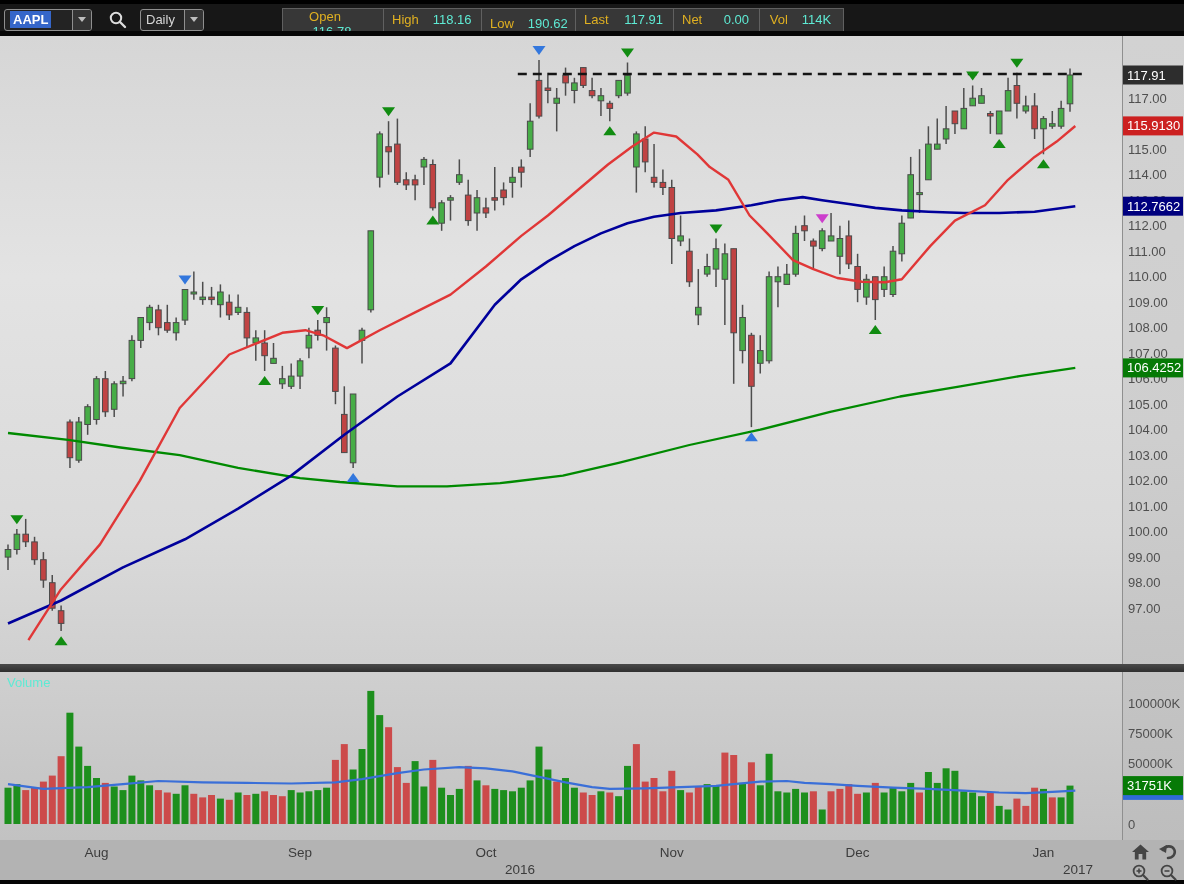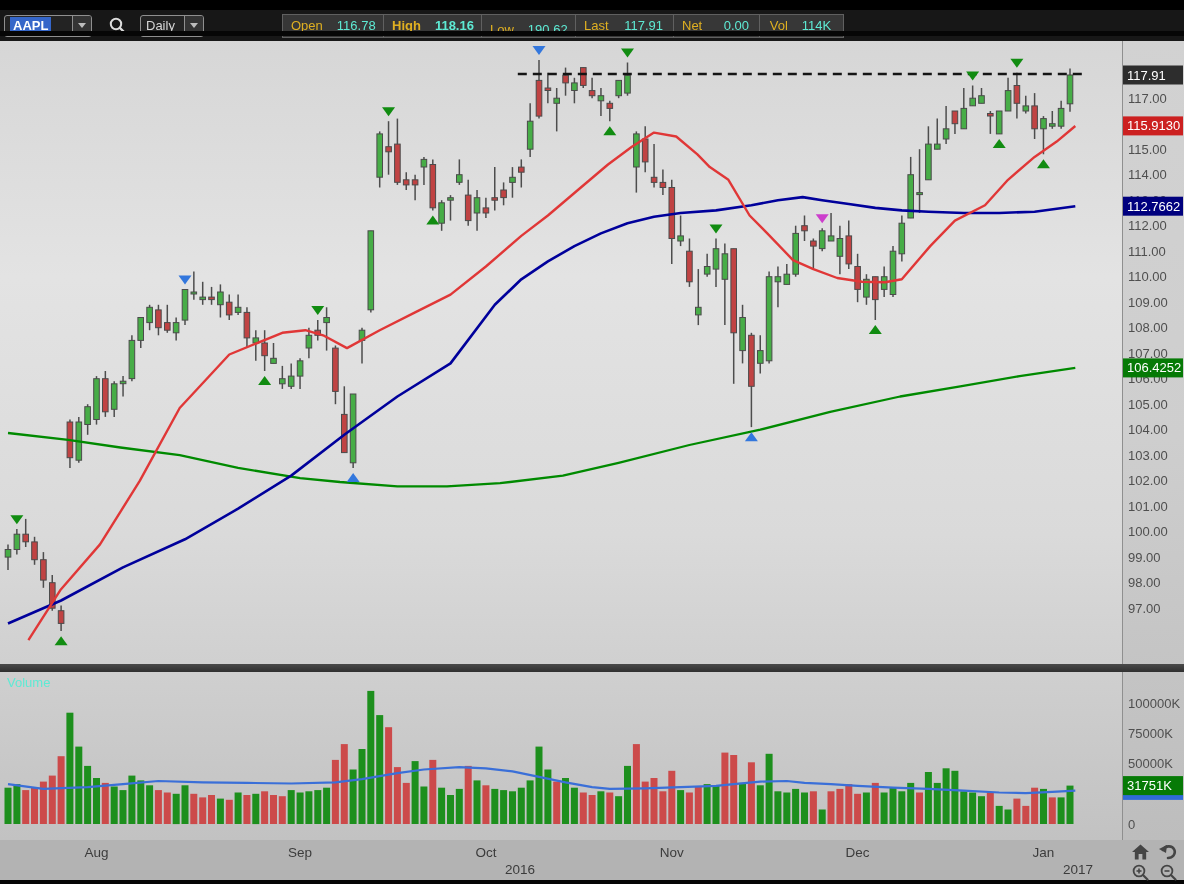--- a/index.html
+++ b/index.html
@@ -1,45 +1,45 @@
 <!DOCTYPE html>
 <html><head>
 <meta charset="utf-8">
 <style>
   * { margin:0; padding:0; box-sizing:border-box; }
   html,body { width:1184px; height:884px; overflow:hidden; background:#000;
     font-family:"Liberation Sans", sans-serif; }
   .app { position:relative; width:1184px; height:884px; background:#000; }
 
   
-  .toolbar { position:absolute; left:0; top:10px; width:1184px; height:31px;
+  .toolbar { position:absolute; left:0; top:4px; width:1184px; height:31px;
     background:#171717; display:flex; align-items:center; z-index:5; }
   .toolbar-strip { position:absolute; left:0; top:31px; width:1184px; height:5px;
     background:#060606; z-index:5; }
   .combo { display:flex; align-items:stretch; height:22px; border:1px solid #8f8f8f;
     border-radius:3px; background:#232323; overflow:hidden; }
   .combo-sym { margin-left:4px; width:88px; }
   .combo-int { margin-left:10px; width:64px; }
   .combo-text { flex:1; display:flex; align-items:center; padding-left:5px;
     font-size:13px; color:#d6d6d6; white-space:nowrap; }
   .sym-sel { background:#3566c9; color:#fff; font-weight:bold; padding:1px 3px; }
   .combo-btn { width:19px; background:#343434; border-left:1px solid #8f8f8f;
     display:flex; align-items:center; justify-content:center; cursor:pointer; }
   .chev { width:0; height:0; border-left:4px solid transparent;
     border-right:4px solid transparent; border-top:5px solid #bdbdbd; }
   .icon-btn { margin-left:12px; width:26px; height:24px; background:transparent;
     border:none; display:flex; align-items:center; justify-content:center; cursor:pointer; }
   .quote-group { display:flex; margin-left:78px; height:24px;
     border:1px solid #606060; background:#373737; }
   .qcell { display:flex; align-items:center; justify-content:space-between;
     padding:0 10px 0 8px; border-left:1px solid #606060; font-size:13px; }
-  .qcell:first-child { border-left:none; }
+  .qcell:first-child { border-left:none;flex-direction:column; }
   .qlabel { color:#e0b021; margin-right:14px; }
   .qvalue { color:#5eead4; }
-  .qc-open{width:100px;} .qc-high{width:98px;font-weight:bold;} .qc-low{width:94px;align-items:flex-end;}
+  .qc-open{width:100px;} .qc-high{width:98px;} .qc-low{width:94px;align-items:flex-end;}
   .qc-last{width:98px;} .qc-net{width:86px;align-items:center;} .qc-vol{width:84px;justify-content:center;}
 
   
   .pane-bg { position:absolute; left:0; top:36px; width:1122px; height:804px; z-index:0;
     background:linear-gradient(180deg,#d6d6d6 0%,#e3e3e3 30%,#dadada 62%,#c2c2c2 100%); }
   .axis-bg { position:absolute; left:1122px; top:36px; width:62px; height:804px; z-index:0;
     background:linear-gradient(180deg,#d2d2d2 0%,#cecece 50%,#bdbdbd 100%);
     border-left:1px solid #8f8f8f; }
   .pane-sep { position:absolute; left:0; top:664px; width:1184px; height:8px; z-index:2;
     background:linear-gradient(#4a4a4a,#2f2f2f); }

